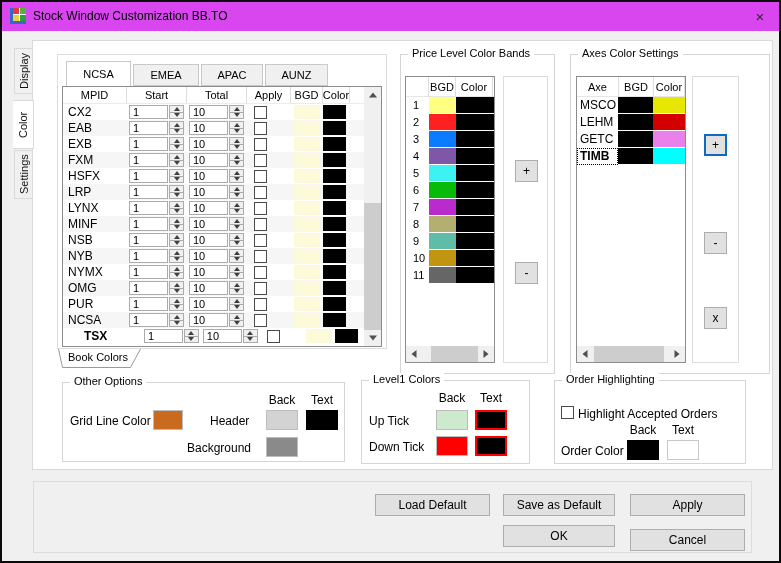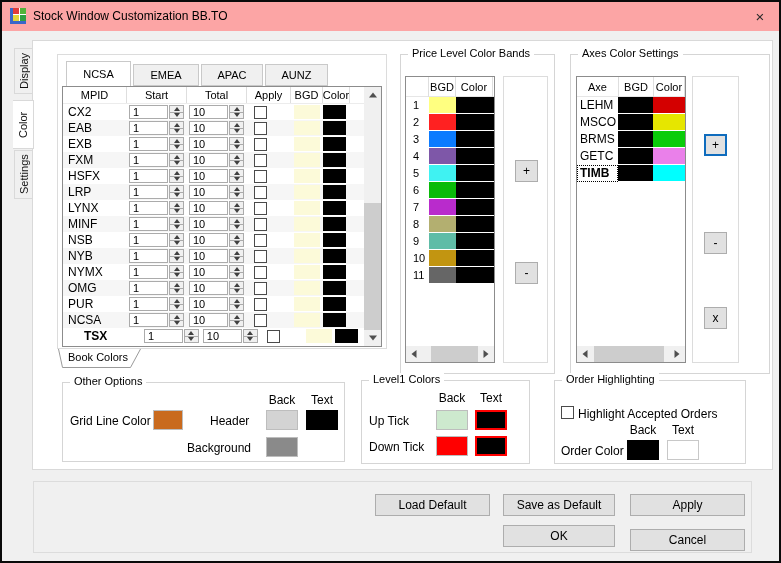--- a/index.html
+++ b/index.html
@@ -1,20 +1,20 @@
 <!DOCTYPE html>
 <html><head>
 <meta charset="utf-8">
 <style>
   * { margin:0; padding:0; box-sizing:border-box; font-family:"Liberation Sans","DejaVu Sans",sans-serif; }
   html,body { background:#555; }
   .window { position:relative; width:781px; height:563px; background:#F0F0F0; border:2px solid #0a0a0a; overflow:hidden; }
 
   
-  .titlebar { position:absolute; left:0; top:0; right:0; height:29px; background:#fca5a5; }
+  .titlebar { position:absolute; left:0; top:0; right:0; height:29px; background:#d946ef; }
   .app-icon { position:absolute; left:8px; top:6px; width:16px; height:16px; border-left:3px solid #3A66C8; border-bottom:3px solid #3A66C8; display:grid; grid-template-columns:1fr 1fr; grid-template-rows:1fr 1fr; gap:1px; background:#fff; }
   .app-icon i:nth-child(1){background:#E03A3A;} .app-icon i:nth-child(2){background:#52B33A;}
   .app-icon i:nth-child(3){background:#E2D43A;} .app-icon i:nth-child(4){background:#2FA042;}
   .title-text { position:absolute; left:31px; top:7px; font-size:12px; color:#000; }
   .close-btn { position:absolute; right:4px; top:2px; width:30px; height:25px; text-align:center; line-height:25px; font-size:15px; color:#2b2b2b; cursor:default; }
 
   
   .side-tab { position:absolute; left:12px; width:19px; background:#F0F0F0; border:1px solid #D9D9D9; display:flex; align-items:center; justify-content:center; font-size:11px; color:#111; writing-mode:vertical-rl; transform:rotate(180deg); z-index:1; }
   .side-tab.active { left:11px; width:21px; background:#FFFFFF; border-right:none; z-index:3; }
 
@@ -756,44 +756,35 @@
   <div class="abs group" style="left:568px; top:52px; width:200px; height:320px;">
     <div class="gtitle">Axes Color Settings</div>
     <div class="ctable" style="left:5px; top:21px; width:110px; height:287px;">
       <div class="chead">
         <div style="width:42px;">Axe</div>
         <div style="width:35px;">BGD</div>
         <div style="width:31px;">Color</div>
       </div>
       <div>
           <div class="arow">
+    <div class="aname">MSCO</div>
+    <div class="bcell a-bgd">
+              <div style="background: rgb(0, 0, 0);"></div>
+            </div>
+    <div class="bcell a-col">
+              <div style="background: rgb(230, 230, 0);"></div>
+            </div>
+  </div>
+          <div class="arow">
     <div class="aname">LEHM</div>
     <div class="bcell a-bgd">
               <div style="background: rgb(0, 0, 0);"></div>
             </div>
     <div class="bcell a-col">
               <div style="background: rgb(212, 0, 0);"></div>
-            </div>
-  </div>
-          <div class="arow">
-    <div class="aname">MSCO</div>
-    <div class="bcell a-bgd">
-              <div style="background: rgb(0, 0, 0);"></div>
-            </div>
-    <div class="bcell a-col">
-              <div style="background: rgb(230, 230, 0);"></div>
-            </div>
-  </div>
-          <div class="arow">
-    <div class="aname">BRMS</div>
-    <div class="bcell a-bgd">
-              <div style="background: rgb(0, 0, 0);"></div>
-            </div>
-    <div class="bcell a-col">
-              <div style="background: rgb(10, 204, 10);"></div>
             </div>
   </div>
           <div class="arow">
     <div class="aname">GETC</div>
     <div class="bcell a-bgd">
               <div style="background: rgb(0, 0, 0);"></div>
             </div>
     <div class="bcell a-col">
               <div style="background: rgb(234, 128, 234);"></div>
             </div>

